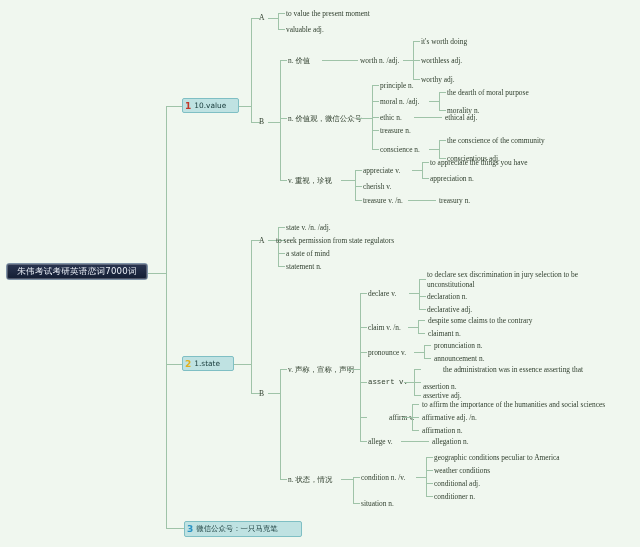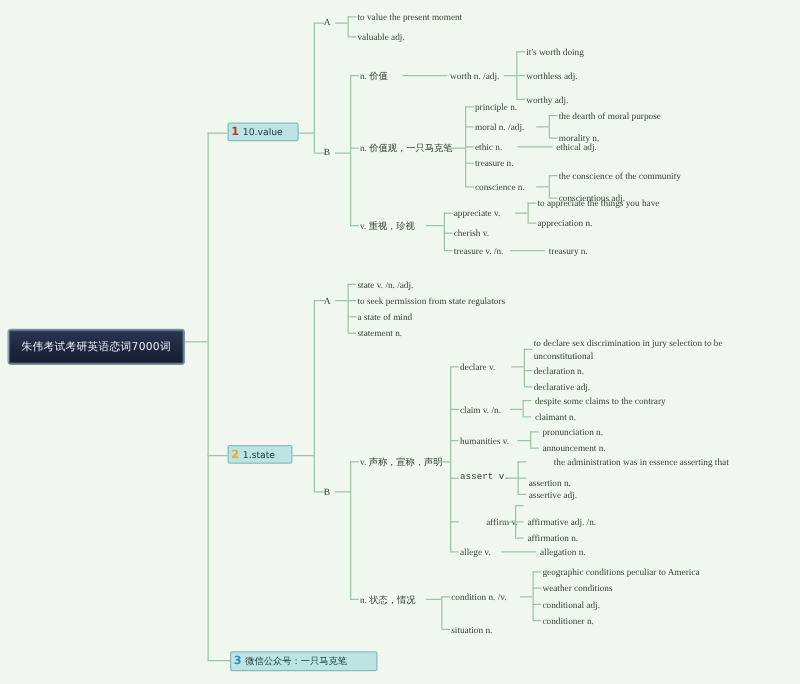--- a/index.html
+++ b/index.html
@@ -23,21 +23,21 @@
   .node.wrap{white-space:normal;width:150px;line-height:9.5px;}
 
   
   .h{position:absolute;height:0;border-top:1px solid #9fc3a8;}
   .v{position:absolute;width:0;border-left:1px solid #9fc3a8;}
 
   
   #root{
     position:absolute;
     left:6px;top:263px;
-    width:142px;height:29px;
+    width:142px;height:17px;
     box-sizing:border-box;
     background:linear-gradient(#2a3550,#131d33);
     border:1px solid #7f93a8;
     border-radius:3px;
     display:flex;align-items:center;justify-content:center;
     color:#e9eef6;
     font-size:8.6px;
     letter-spacing:.2px;
     font-family:"DejaVu Sans","Liberation Sans",sans-serif;
     box-shadow:0 0 0 1px rgba(255,255,255,.25) inset;
@@ -120,21 +120,21 @@
   <div class="node" style="left:286px;top:9px;">to value the present moment</div>
   <div class="node" style="left:286px;top:25px;">valuable adj.</div>
 
   <div class="h" style="left:268px;top:122px;width:12px;"></div>
   <div class="v" style="left:280px;top:60px;height:120px;"></div>
   <div class="h" style="left:280px;top:60px;width:7px;"></div>
   <div class="h" style="left:280px;top:118px;width:7px;"></div>
   <div class="h" style="left:280px;top:180px;width:7px;"></div>
 
   <div class="node" style="left:288px;top:56px;">n. 价值</div>
-  <div class="node" style="left:288px;top:114px;">n. 价值观，一只马克笔</div>
+  <div class="node" style="left:288px;top:114px;">n. 价值观，微信公众号</div>
   <div class="node" style="left:288px;top:176px;">v. 重视，珍视</div>
 
   <div class="h" style="left:322px;top:60px;width:36px;"></div>
   <div class="node" style="left:360px;top:56px;">worth n. /adj.</div>
   <div class="h" style="left:403px;top:60px;width:10px;"></div>
   <div class="v" style="left:413px;top:41px;height:38px;"></div>
   <div class="h" style="left:413px;top:41px;width:7px;"></div>
   <div class="h" style="left:413px;top:60px;width:7px;"></div>
   <div class="h" style="left:413px;top:79px;width:7px;"></div>
   <div class="node" style="left:421px;top:37px;">it's worth doing</div>
@@ -199,21 +199,21 @@
   <div class="letter" style="left:259px;top:236px;">A</div>
   <div class="letter" style="left:259px;top:389px;">B</div>
 
   <div class="h" style="left:268px;top:240px;width:10px;"></div>
   <div class="v" style="left:278px;top:227px;height:39px;"></div>
   <div class="h" style="left:278px;top:227px;width:7px;"></div>
   <div class="h" style="left:278px;top:240px;width:7px;"></div>
   <div class="h" style="left:278px;top:253px;width:7px;"></div>
   <div class="h" style="left:278px;top:266px;width:7px;"></div>
   <div class="node" style="left:286px;top:223px;">state v. /n. /adj.</div>
-  <div class="node" style="left:286px;top:236px;">to seek permission from state regulators</div>
+  <div class="node" style="left:276px;top:236px;">to seek permission from state regulators</div>
   <div class="node" style="left:286px;top:249px;">a state of mind</div>
   <div class="node" style="left:286px;top:262px;">statement n.</div>
 
   <div class="h" style="left:268px;top:393px;width:12px;"></div>
   <div class="v" style="left:280px;top:369px;height:110px;"></div>
   <div class="h" style="left:280px;top:369px;width:7px;"></div>
   <div class="h" style="left:280px;top:479px;width:7px;"></div>
   <div class="node" style="left:288px;top:365px;">v. 声称，宣称，声明</div>
   <div class="node" style="left:288px;top:475px;">n. 状态，情况</div>
 
@@ -221,21 +221,21 @@
   <div class="v" style="left:360px;top:293px;height:148px;"></div>
   <div class="h" style="left:360px;top:293px;width:7px;"></div>
   <div class="h" style="left:360px;top:327px;width:7px;"></div>
   <div class="h" style="left:360px;top:352px;width:7px;"></div>
   <div class="h" style="left:360px;top:382px;width:7px;"></div>
   <div class="h" style="left:360px;top:417px;width:7px;"></div>
   <div class="h" style="left:360px;top:441px;width:7px;"></div>
 
   <div class="node" style="left:368px;top:289px;">declare v.</div>
   <div class="node" style="left:368px;top:323px;">claim v. /n.</div>
-  <div class="node" style="left:368px;top:348px;">humanities v.</div>
+  <div class="node" style="left:368px;top:348px;">pronounce v.</div>
   <div class="node" style="left:368px;top:378px;font-family:Liberation Mono, monospace;">assert v.</div>
   <div class="node" style="left:368px;top:413px;padding-left:21px;">affirm v.</div>
   <div class="node" style="left:368px;top:437px;">allege v.</div>
 
   <div class="h" style="left:409px;top:293px;width:10px;"></div>
   <div class="v" style="left:419px;top:279px;height:30px;"></div>
   <div class="h" style="left:419px;top:279px;width:7px;"></div>
   <div class="h" style="left:419px;top:296px;width:7px;"></div>
   <div class="h" style="left:419px;top:309px;width:7px;"></div>
   <div class="node wrap" style="left:427px;top:270px;width:172px;">to declare sex discrimination in jury selection to be unconstitutional</div>
@@ -263,20 +263,21 @@
   <div class="h" style="left:414px;top:395px;width:7px;"></div>
   <div class="node" style="left:423px;top:365px;padding-left:20px;">the administration was in essence asserting that</div>
   <div class="node" style="left:423px;top:382px;">assertion n.</div>
   <div class="node" style="left:423px;top:391px;">assertive adj.</div>
 
   <div class="h" style="left:402px;top:417px;width:10px;"></div>
   <div class="v" style="left:412px;top:404px;height:26px;"></div>
   <div class="h" style="left:412px;top:404px;width:7px;"></div>
   <div class="h" style="left:412px;top:417px;width:7px;"></div>
   <div class="h" style="left:412px;top:430px;width:7px;"></div>
+  <div class="node" style="left:422px;top:400px;">to affirm the importance of the humanities and social sciences</div>
   <div class="node" style="left:422px;top:413px;">affirmative adj. /n.</div>
   <div class="node" style="left:422px;top:426px;">affirmation n.</div>
 
   <div class="h" style="left:401px;top:441px;width:28px;"></div>
   <div class="node" style="left:432px;top:437px;">allegation n.</div>
 
   <div class="h" style="left:341px;top:479px;width:12px;"></div>
   <div class="v" style="left:353px;top:477px;height:26px;"></div>
   <div class="h" style="left:353px;top:477px;width:7px;"></div>
   <div class="h" style="left:353px;top:503px;width:7px;"></div>

